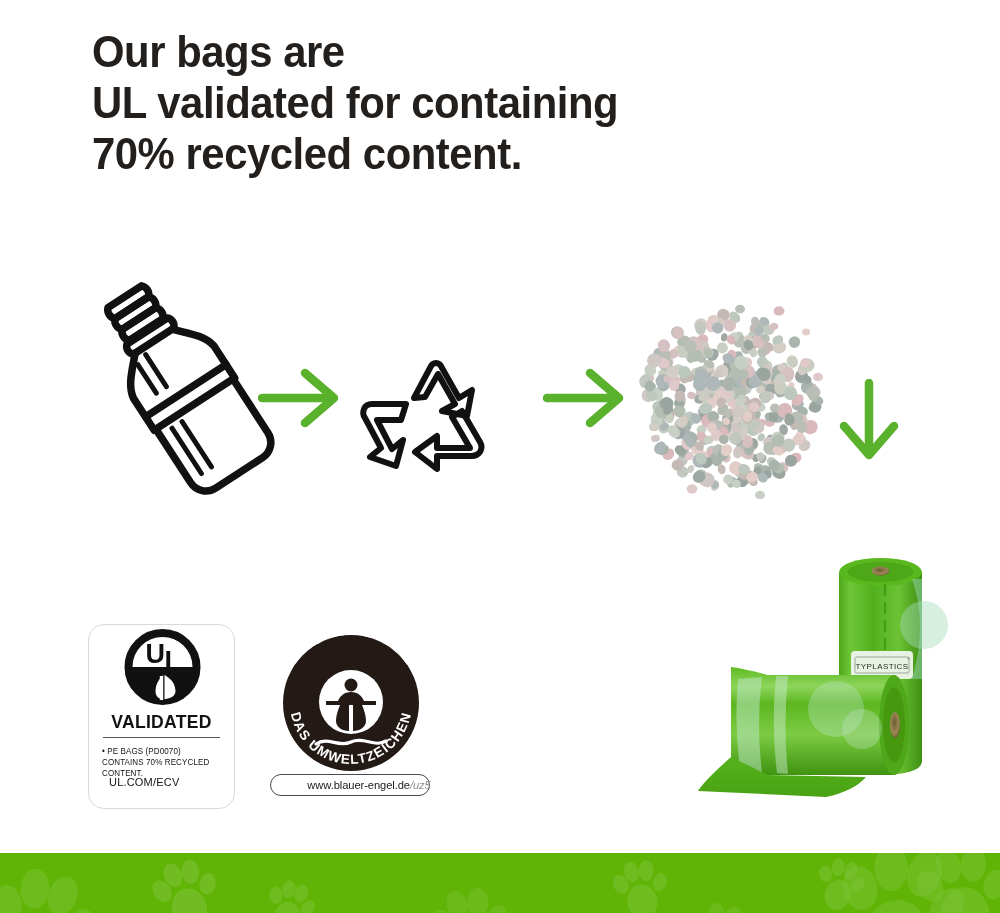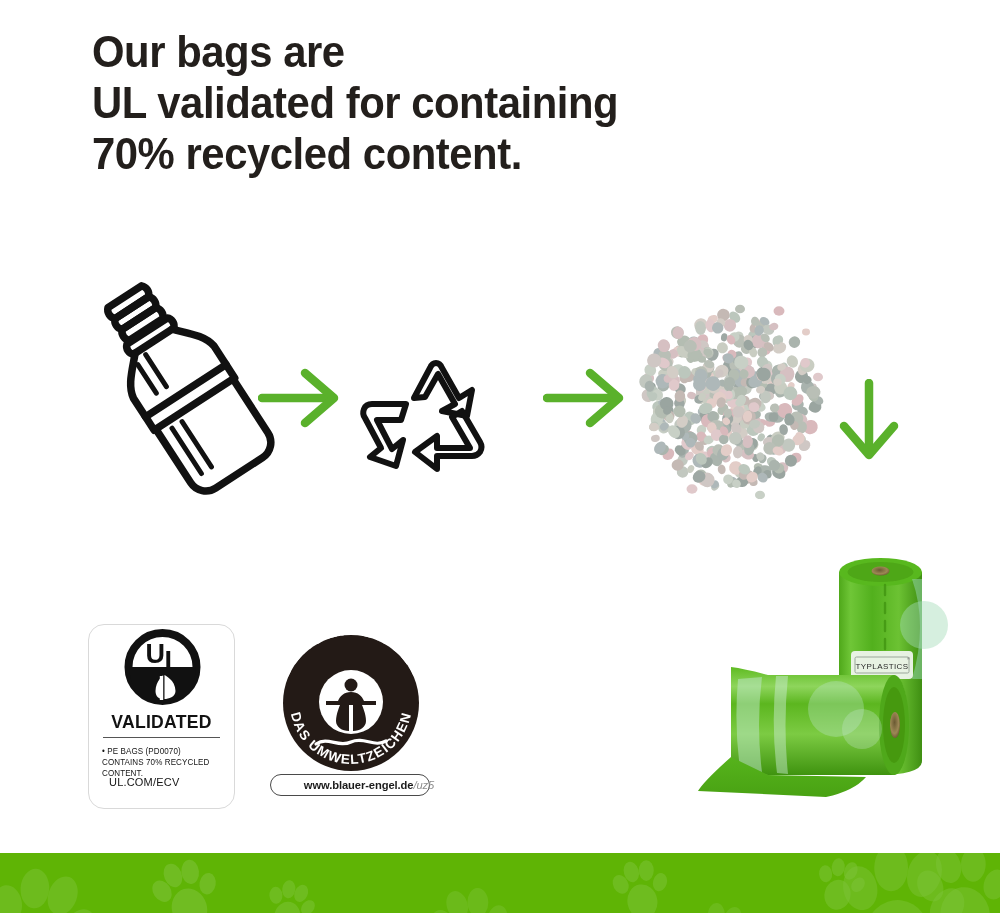--- a/index.html
+++ b/index.html
@@ -91,21 +91,21 @@
     box-sizing:border-box;
     display:flex;align-items:center;justify-content:center;
     background:#fff;
   }
   .be-url-box span{
     font-family:"Liberation Sans", sans-serif;
     font-size:11.2px;
     letter-spacing:-0.1px;
     white-space:nowrap;
   }
-  .be-url-main{font-weight:bold;color:#1b1b1b;padding-left:38px;}
+  .be-url-main{font-weight:normal;color:#1b1b1b;padding-left:38px;}
   .be-url-sub{color:#8d8d8d;font-weight:normal;font-style:italic;}
 
   
   .rolls{position:absolute;left:676px;top:505px;}
 
   
   .banner{
     position:absolute;left:0;bottom:0;
     width:1000px;height:60px;
     background:#5fb405;

